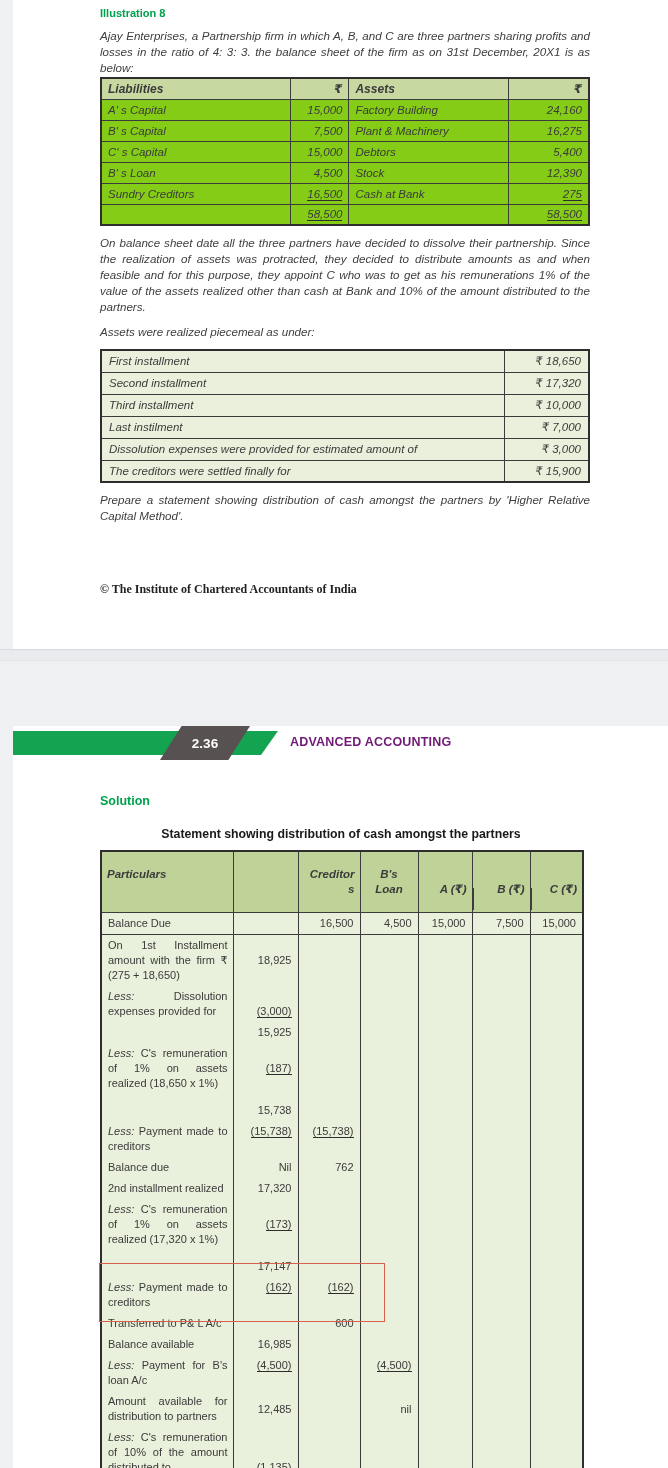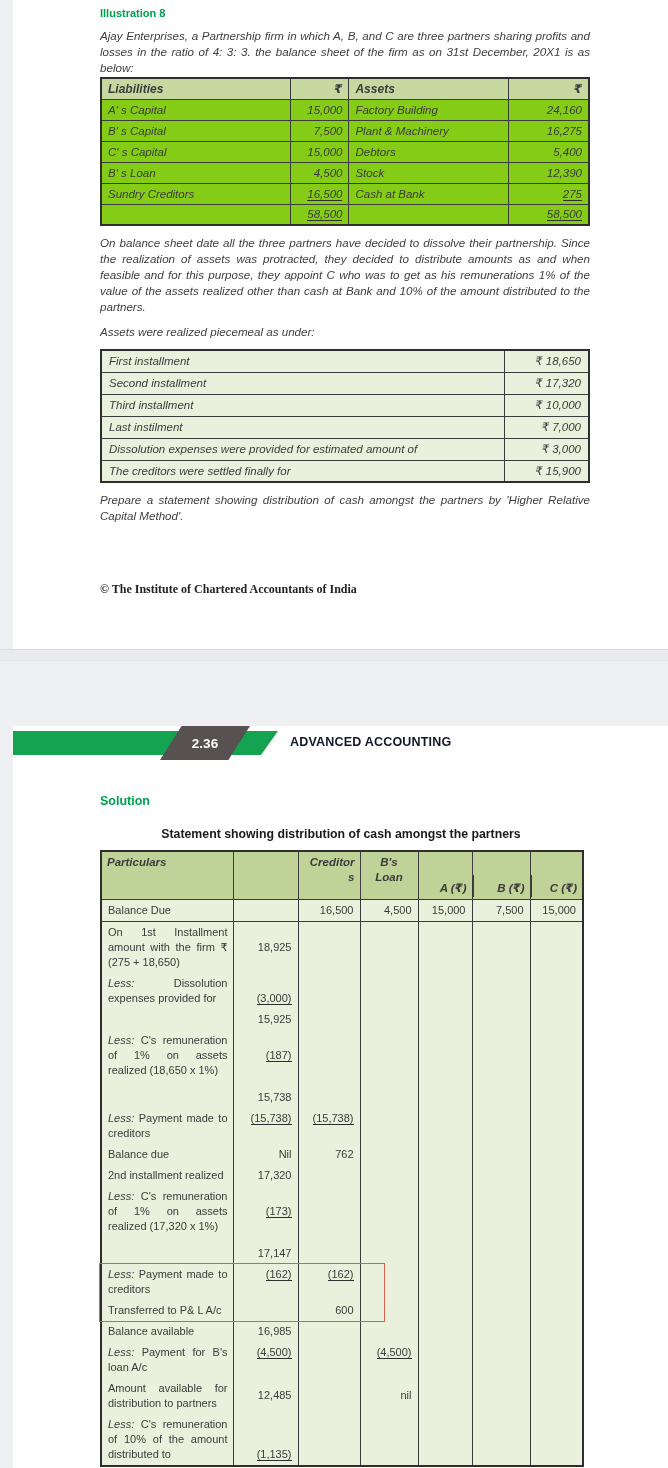--- a/index.html
+++ b/index.html
@@ -45,32 +45,32 @@
   .banner-bar {
     position:absolute; left:0; top:5px; width:265px; height:24px; background:#13a351;
     clip-path:polygon(0 0, 100% 0, calc(100% - 17px) 100%, 0 100%);
   }
   .page-num-tab {
     position:absolute; left:147px; top:0; width:90px; height:34px; background:#575152;
     clip-path:polygon(24% 0, 100% 0, 76% 100%, 0 100%);
     display:flex; align-items:center; justify-content:center;
     color:#fff; font-weight:bold; font-size:13.5px;
   }
-  .book-title { position:absolute; left:277px; top:9px; color:#0f172a; font-weight:bold; font-size:12.5px; letter-spacing:0.2px; }
+  .book-title { position:absolute; left:277px; top:9px; color:#701a75; font-weight:bold; font-size:12.5px; letter-spacing:0.2px; }
 
   .solution-heading { margin-top:34px; font-size:12.5px; }
   .sol-title { margin-top:19px; width:482px; text-align:center; font-weight:bold; font-size:12.3px; color:#1a1a1a; }
 
   
   .sol-wrap { position:relative; width:482px; margin-top:9px; }
   .sol-table { width:482px; border:2px solid #2e2e2e; font-size:11px; line-height:15px; table-layout:fixed; }
   .sol-table col.c-p { width:132px; } .sol-table col.c-amt { width:65px; }
   .sol-table col.c-cred { width:62px; } .sol-table col.c-bl { width:58px; }
   .sol-table col.c-a { width:54px; } .sol-table col.c-b { width:58px; } .sol-table col.c-c { width:53px; }
-  .sol-table th { background:#bfd297; height:48px; border-left:1px solid #3c3c3c; border-right:1px solid #3c3c3c; border-bottom:1px solid #3c3c3c; font-style:italic; font-weight:bold; font-size:11.5px; padding:3px 5px; }
+  .sol-table th { background:#bfd297; height:48px; border-left:1px solid #3c3c3c; border-right:1px solid #3c3c3c; border-bottom:1px solid #3c3c3c; font-style:italic; font-weight:bold; font-size:11.5px; padding:15px 5px; }
   .sol-table th.th-p { text-align:left; vertical-align:top; }
   .sol-table th.th-cred { text-align:right; vertical-align:top; }
   .sol-table th.th-cred span { display:inline-block; max-width:50px; word-break:break-all; text-align:right; }
   .sol-table th.th-bl { text-align:center; vertical-align:top; }
   .sol-table th.th-bl span { display:inline-block; max-width:34px; }
   .sol-table th.abc { text-align:right; vertical-align:bottom; position:relative; }
   .sol-table th.abc-sep { border-left:none; }
   .sol-table th.abc-sep::after { content:''; position:absolute; left:0; bottom:2px; width:1px; height:22px; background:#3c3c3c; }
   .sol-table td { background:#e9f0db; border-left:1px solid #3c3c3c; border-right:1px solid #3c3c3c; padding:3px 6px; vertical-align:top; }
   .sol-table td.p { text-align:justify; padding-left:6px; padding-right:5px; }

